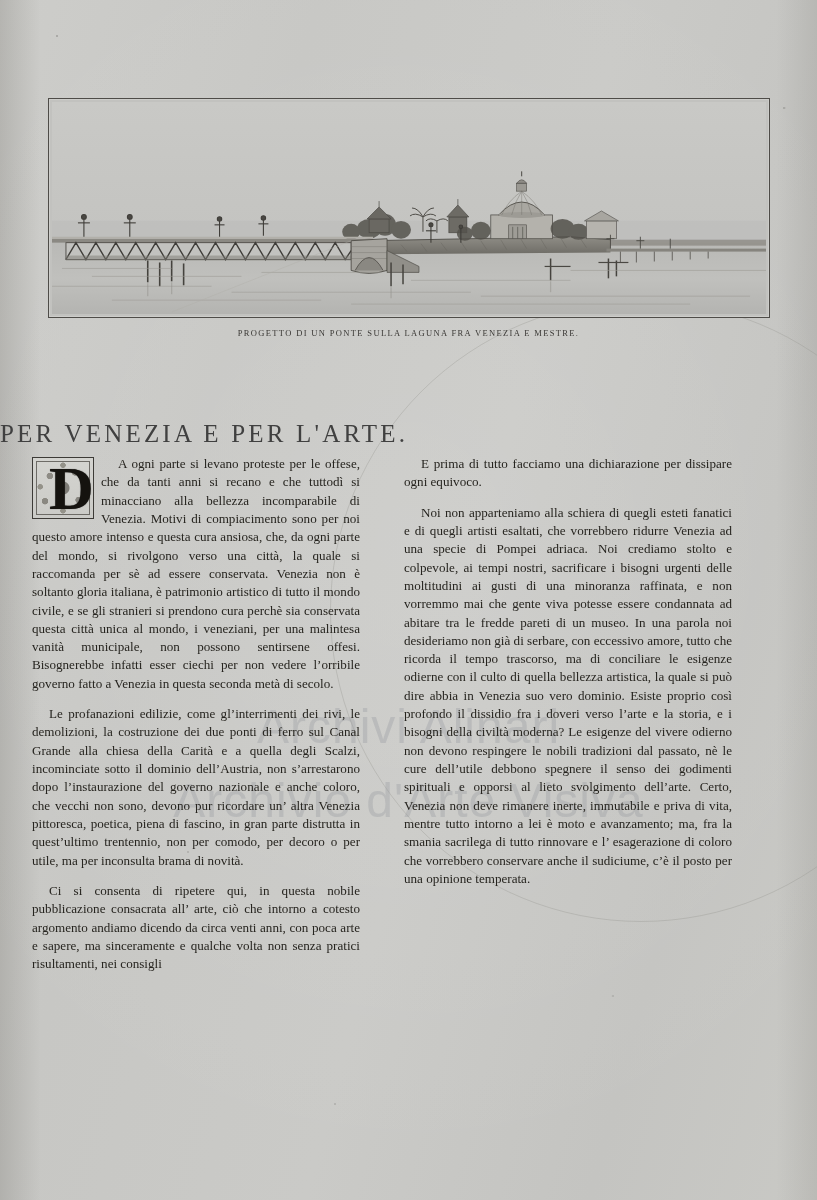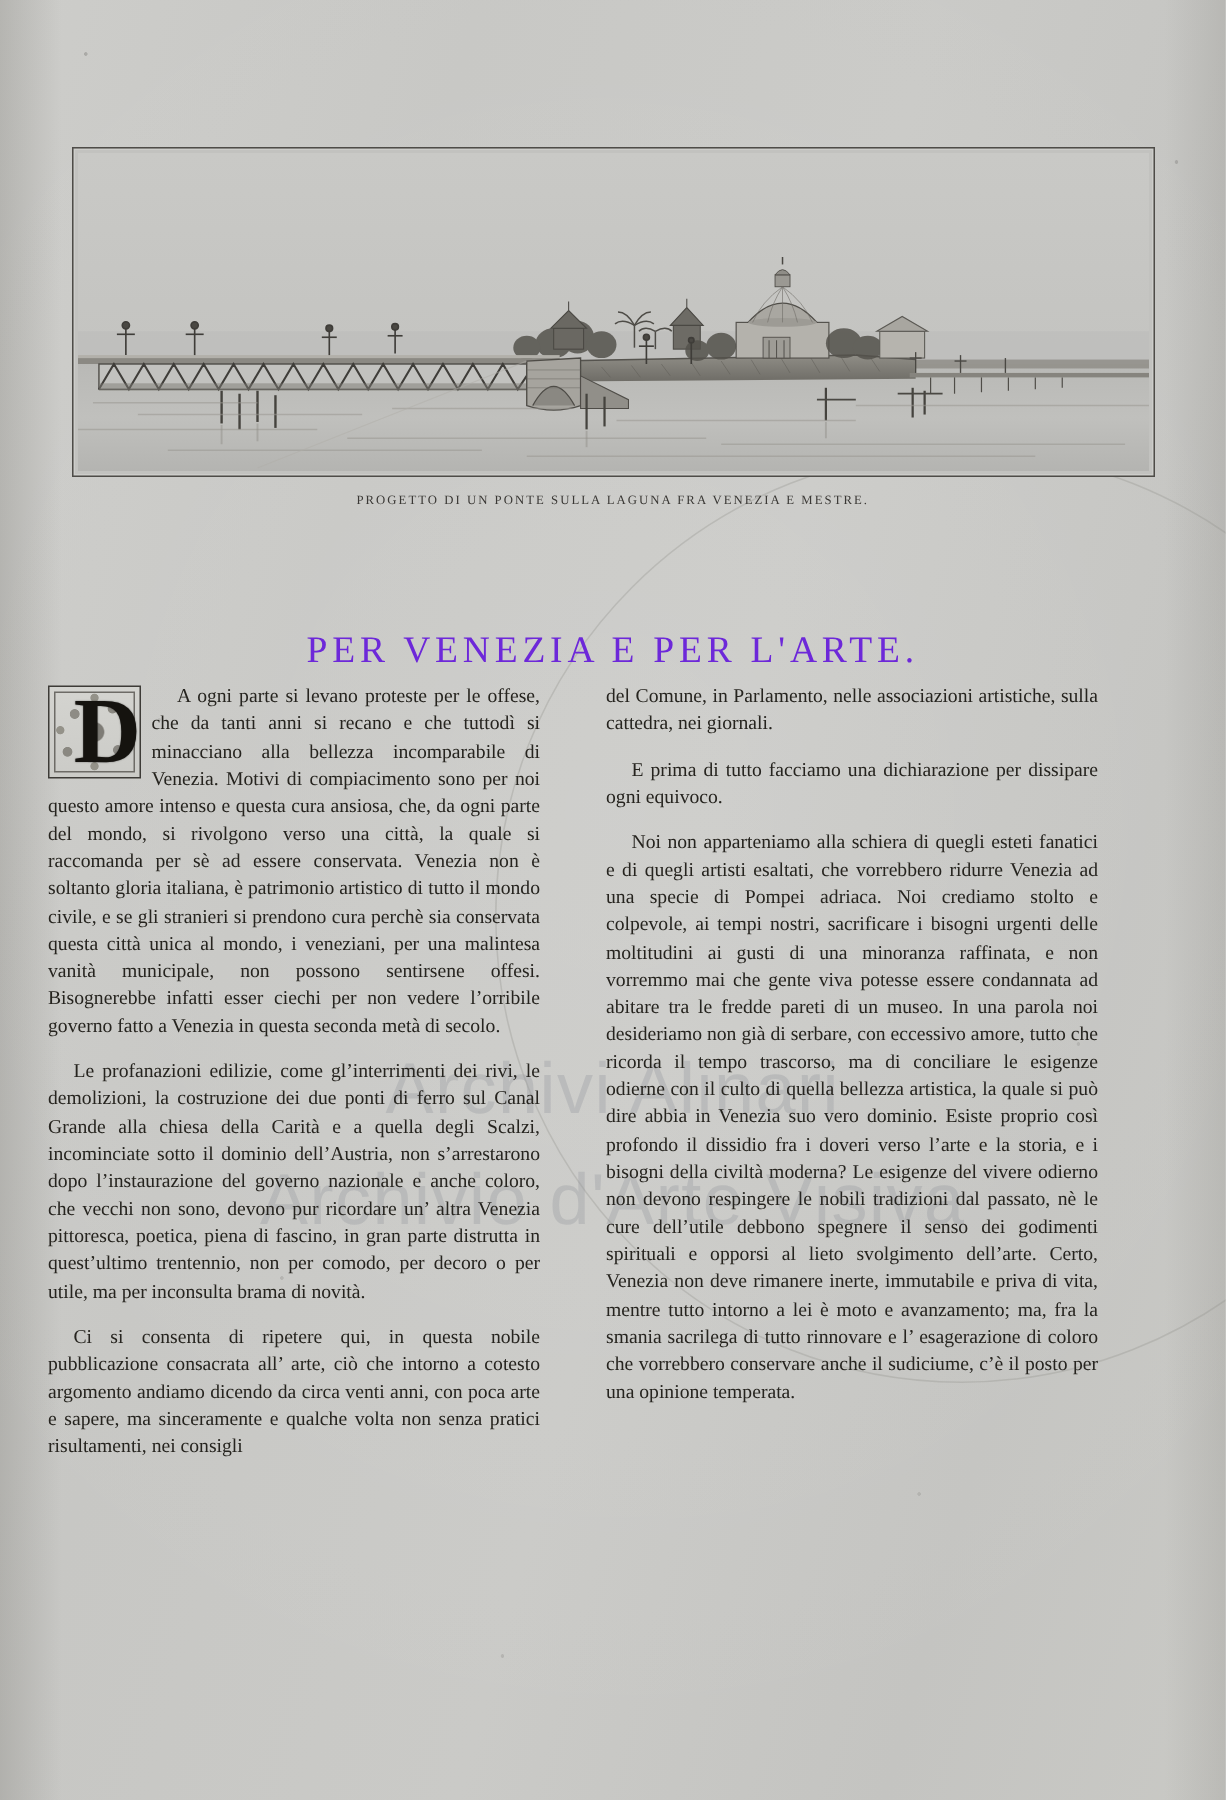--- a/index.html
+++ b/index.html
@@ -61,23 +61,23 @@
   .plate-inner{position:absolute;inset:3px;overflow:hidden;background:#c5c5c2;}
   .caption{
     position:absolute;left:0;right:0;top:328px;text-align:center;
     font-family:"Liberation Serif","DejaVu Serif",serif;
     font-size:8.5px;letter-spacing:1.35px;color:#3a3835;
     text-transform:uppercase;
   }
 
   
   .title{
-    position:absolute;left:0;right:0;top:403px;text-align:center;
+    position:absolute;left:0;right:0;top:403px;
     font-family:"Liberation Serif","DejaVu Serif",serif;
-    font-size:25px;letter-spacing:3.2px;color:#6d28d9;
+    font-size:25px;letter-spacing:3.2px;color:#404040;
     font-weight:400;
   }
 
   
   .cols{
     position:absolute;left:32px;top:455px;width:700px;
     display:flex;gap:44px;
   }
   .col{width:328px;}
   .col p{
@@ -358,17 +358,16 @@
 
 <div class="cols">
   <div class="col">
     <p class="first-para"><span class="dropcap">
           <span class="letter">D</span>
         </span><span>A ogni parte si levano proteste per le offese, che da tanti anni si recano e che tuttodì si minacciano alla bellezza incomparabile di Venezia. Motivi di compiacimento sono per noi questo amore intenso e questa cura ansiosa, che, da ogni parte del mondo, si rivolgono verso una città, la quale si raccomanda per sè ad essere conservata. Venezia non è soltanto gloria italiana, è patrimonio artistico di tutto il mondo civile, e se gli stranieri si prendono cura perchè sia conservata questa città unica al mondo, i veneziani, per una malintesa vanità municipale, non possono sentirsene offesi. Bisognerebbe infatti esser ciechi per non vedere l’orribile governo fatto a Venezia in questa seconda metà di secolo.</span></p>
     <p>Le profanazioni edilizie, come gl’interrimenti dei rivi, le demolizioni, la costruzione dei due ponti di ferro sul Canal Grande alla chiesa della Carità e a quella degli Scalzi, incominciate sotto il dominio dell’Austria, non s’arrestarono dopo l’instaurazione del governo nazionale e anche coloro, che vecchi non sono, devono pur ricordare un’ altra Venezia pittoresca, poetica, piena di fascino, in gran parte distrutta in quest’ultimo trentennio, non per comodo, per decoro o per utile, ma per inconsulta brama di novità.</p>
     <p>Ci si consenta di ripetere qui, in questa nobile pubblicazione consacrata all’ arte, ciò che intorno a cotesto argomento andiamo dicendo da circa venti anni, con poca arte e sapere, ma sinceramente e qualche volta non senza pratici risultamenti, nei consigli</p>
   </div>
   <div class="col">
-    <p class="noindent">del Comune, in Parlamento, nelle associazioni artistiche, sulla cattedra, nei giornali.</p>
     <p>E prima di tutto facciamo una dichiarazione per dissipare ogni equivoco.</p>
     <p>Noi non apparteniamo alla schiera di quegli esteti fanatici e di quegli artisti esaltati, che vorrebbero ridurre Venezia ad una specie di Pompei adriaca. Noi crediamo stolto e colpevole, ai tempi nostri, sacrificare i bisogni urgenti delle moltitudini ai gusti di una minoranza raffinata, e non vorremmo mai che gente viva potesse essere condannata ad abitare tra le fredde pareti di un museo. In una parola noi desideriamo non già di serbare, con eccessivo amore, tutto che ricorda il tempo trascorso, ma di conciliare le esigenze odierne con il culto di quella bellezza artistica, la quale si può dire abbia in Venezia suo vero dominio. Esiste proprio così profondo il dissidio fra i doveri verso l’arte e la storia, e i bisogni della civiltà moderna? Le esigenze del vivere odierno non devono respingere le nobili tradizioni dal passato, nè le cure dell’utile debbono spegnere il senso dei godimenti spirituali e opporsi al lieto svolgimento dell’arte. Certo, Venezia non deve rimanere inerte, immutabile e priva di vita, mentre tutto intorno a lei è moto e avanzamento; ma, fra la smania sacrilega di tutto rinnovare e l’ esagerazione di coloro che vorrebbero conservare anche il sudiciume, c’è il posto per una opinione temperata.</p>
   </div>
 </div>
 
 </body></html>

